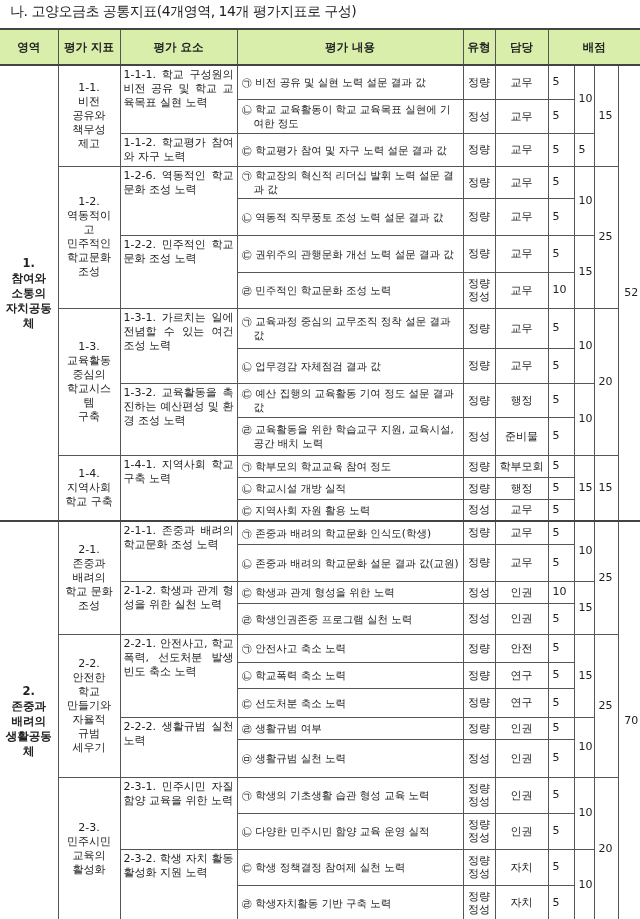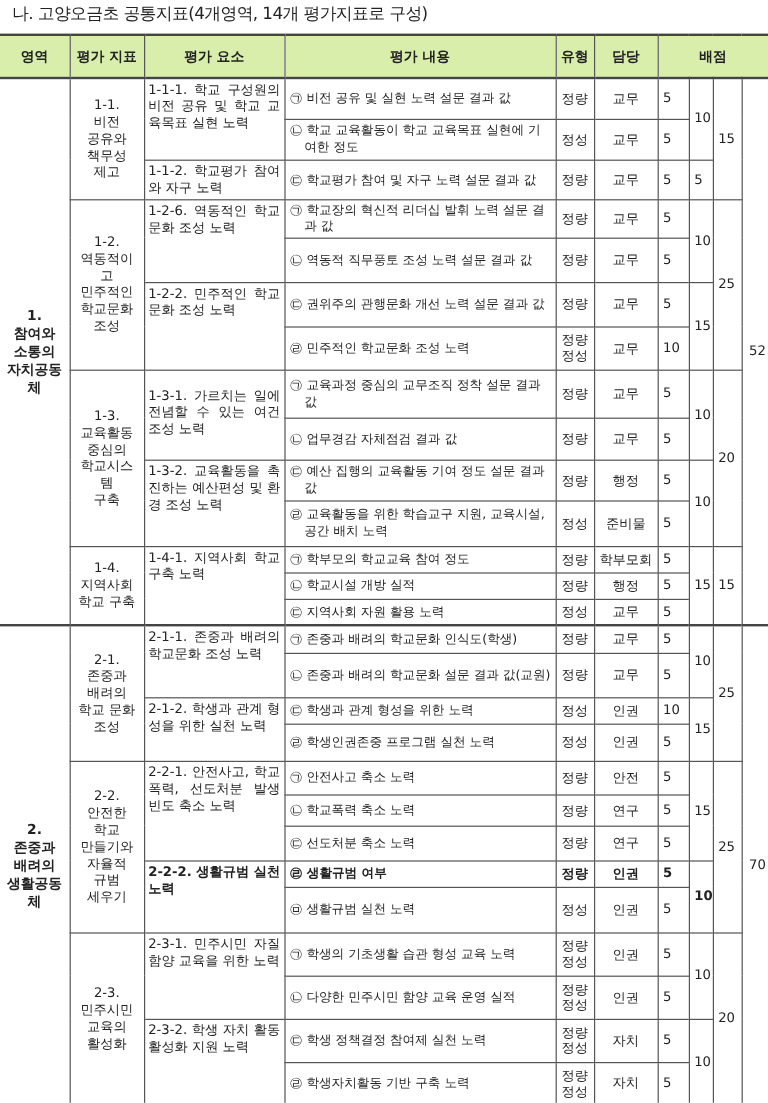--- a/index.html
+++ b/index.html
@@ -133,21 +133,21 @@
         <td class="owner">교무</td>
         <td class="score">10</td>
       </tr>
       <tr style="height: 40px;">
         <td class="indicator" rowspan="4" style="white-space: pre-line;">1-3.
 교육활동
 중심의
 학교시스
 템
 구축</td>
-        <td class="element" rowspan="2" style="vertical-align: top; padding-top: 14px;">1-3-1. 가르치는 일에 전념할 수 있는 여건 조성 노력</td>
+        <td class="element" rowspan="2" style="vertical-align: top; padding-top: 2px;">1-3-1. 가르치는 일에 전념할 수 있는 여건 조성 노력</td>
         <td class="content">
           <span class="txt">㉠ 교육과정 중심의 교무조직 정착 설문 결과 값</span>
         </td>
         <td class="type" style="white-space: pre-line;">정량</td>
         <td class="owner">교무</td>
         <td class="score">5</td>
         <td class="score" rowspan="2">10</td>
         <td class="score" rowspan="4">20</td>
       </tr>
       <tr style="height: 35px;">
@@ -281,21 +281,21 @@
         <td class="score">5</td>
       </tr>
       <tr style="height: 29px;">
         <td class="content">
           <span class="txt">㉢ 선도처분 축소 노력</span>
         </td>
         <td class="type" style="white-space: pre-line;">정량</td>
         <td class="owner">연구</td>
         <td class="score">5</td>
       </tr>
-      <tr style="height: 22px; font-weight: bold;">
+      <tr style="height: 22px;">
         <td class="element" rowspan="2" style="vertical-align: top; padding-top: 2px;">2-2-2. 생활규범 실천 노력</td>
         <td class="content">
           <span class="txt">㉣ 생활규범 여부</span>
         </td>
         <td class="type" style="white-space: pre-line;">정량</td>
         <td class="owner">인권</td>
         <td class="score">5</td>
         <td class="score" rowspan="2">10</td>
       </tr>
       <tr style="height: 38px;">

